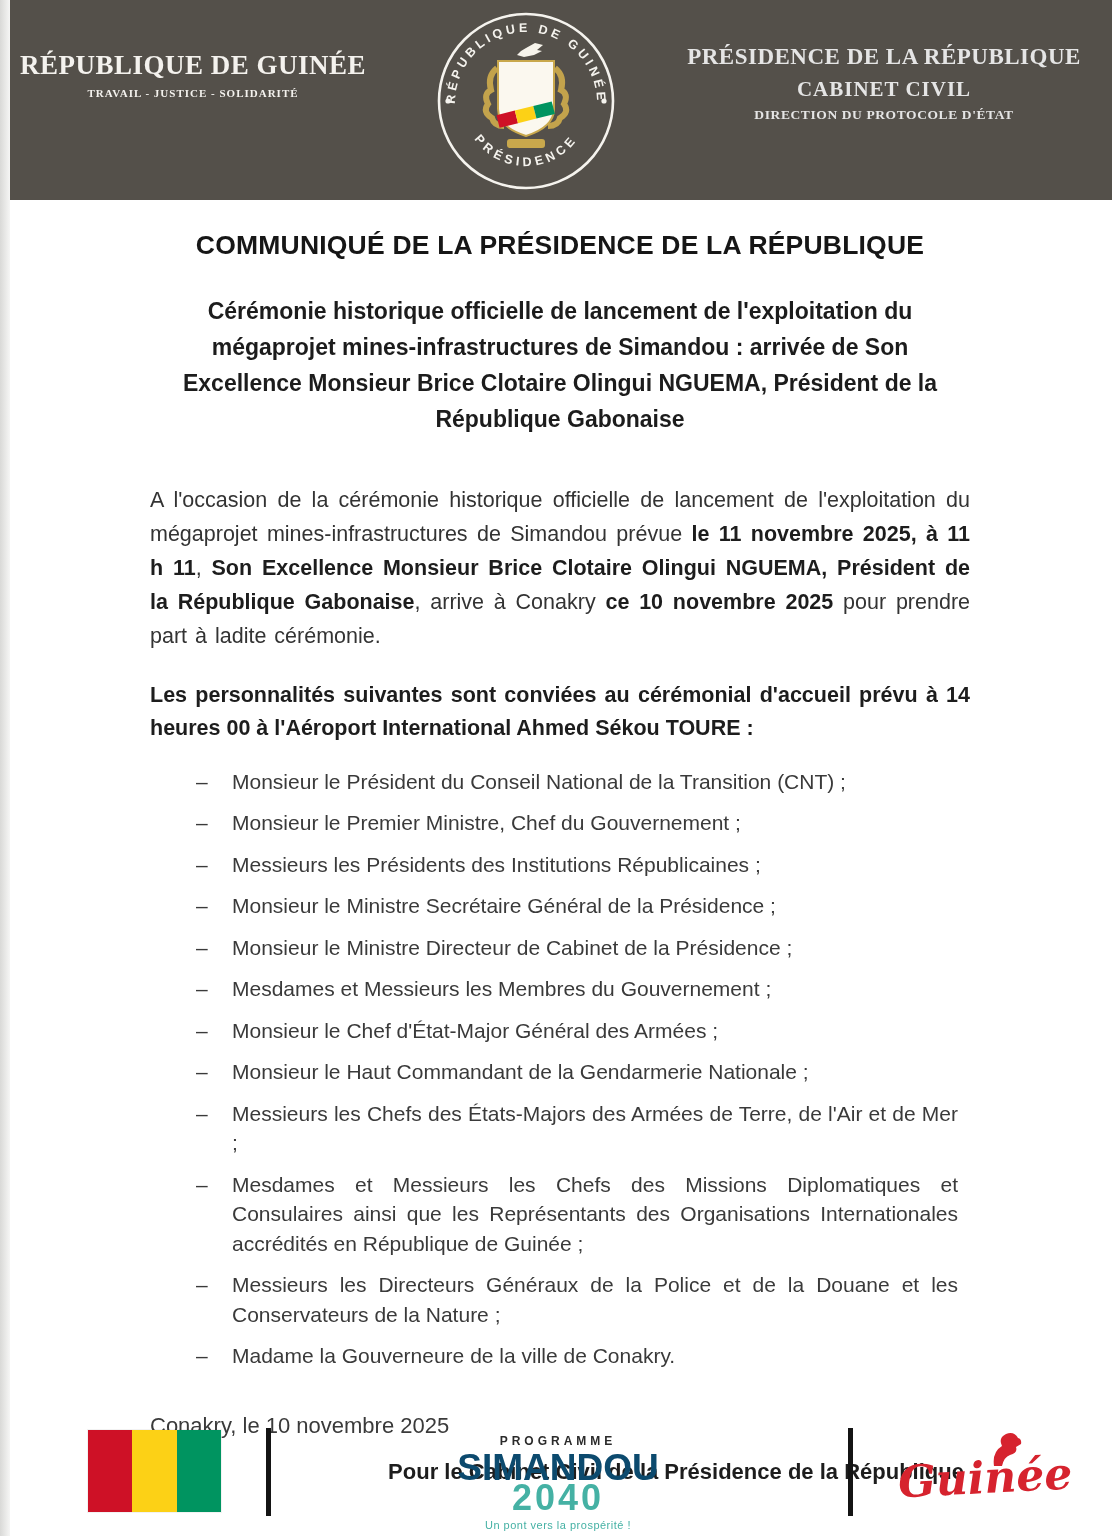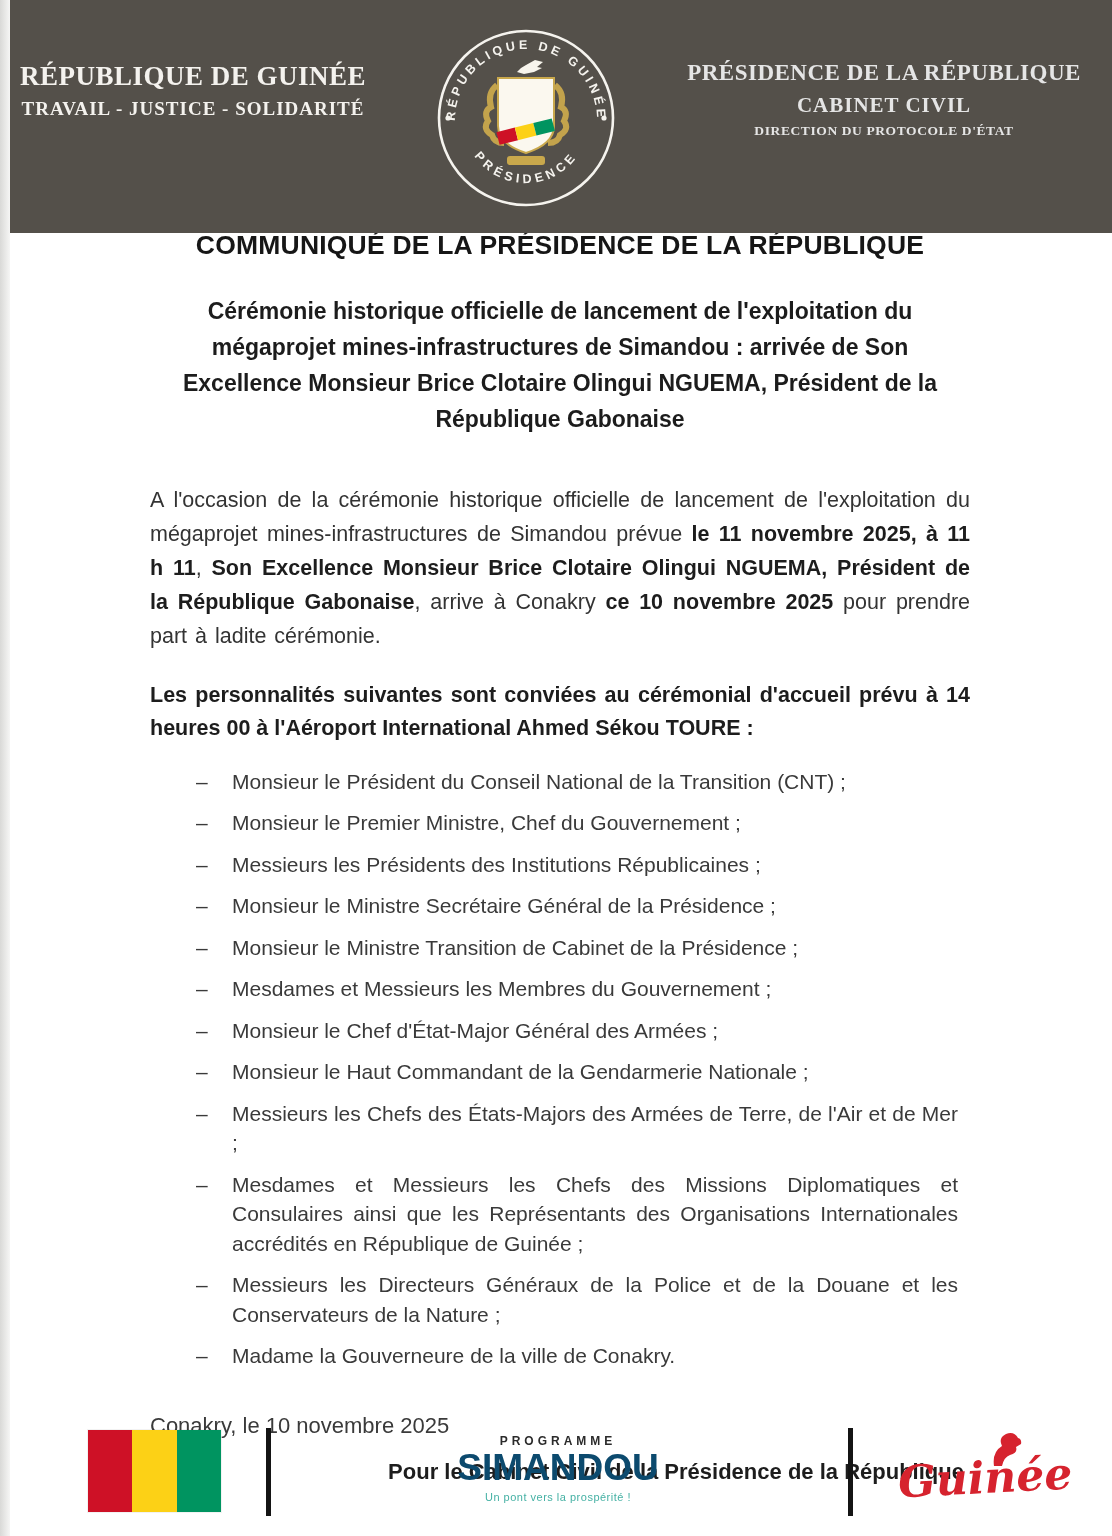--- a/index.html
+++ b/index.html
@@ -11,32 +11,32 @@
     position:relative;
     overflow:hidden;
   }
   .page-edge{
     position:absolute;left:0;top:0;bottom:0;width:10px;
     background:linear-gradient(to right,#d9d9d7,#f6f6f5);
     z-index:5;
   }
   
   .band{
-    position:absolute;left:8px;right:0;top:0;height:233px;
+    position:absolute;left:8px;right:0;top:0;height:200px;
     background:#54504a;
     display:flex;align-items:center;justify-content:space-between;
     z-index:2;
   }
   .band-left{
     width:370px;text-align:center;color:#f4f2ee;
     font-family:"Liberation Serif", serif;
     margin-top:-52px;
   }
   .band-left .t1{font-size:27px;font-weight:bold;letter-spacing:.5px;}
-  .band-left .t2{font-size:19px;font-weight:bold;letter-spacing:1px;margin-top:6px;}
+  .band-left .t2{font-size:11px;font-weight:bold;letter-spacing:1px;margin-top:6px;}
   .band-right{
     width:420px;text-align:center;color:#e5e5e5;
     font-family:"Liberation Serif", serif;
     margin-top:-34px;margin-right:18px;
   }
   .band-right .t1{font-size:23px;font-weight:bold;letter-spacing:.5px;}
   .band-right .t2{font-size:21px;font-weight:bold;margin-top:7px;letter-spacing:1px;}
   .band-right .t3{font-size:13.5px;font-weight:bold;margin-top:5px;letter-spacing:.6px;}
   .seal-wrap{width:190px;height:190px;margin-top:2px;flex:0 0 auto;}
   
@@ -171,21 +171,21 @@
 
   <p class="para"><span>A l'occasion de la cérémonie historique officielle de lancement de l'exploitation du mégaprojet mines-infrastructures de Simandou prévue </span><span class="b">le 11 novembre 2025, à 11 h 11</span><span>, </span><span class="b">Son Excellence Monsieur Brice Clotaire Olingui NGUEMA, Président de la République Gabonaise</span><span>, arrive à Conakry </span><span class="b">ce 10 novembre 2025</span><span> pour prendre part à ladite cérémonie.</span></p>
 
   <p class="para2">Les personnalités suivantes sont conviées au cérémonial d'accueil prévu à 14 heures 00 à l'Aéroport International Ahmed Sékou TOURE :</p>
 
   <ul class="invitees">
     <li>Monsieur le Président du Conseil National de la Transition (CNT) ;</li>
     <li>Monsieur le Premier Ministre, Chef du Gouvernement ;</li>
     <li>Messieurs les Présidents des Institutions Républicaines ;</li>
     <li>Monsieur le Ministre Secrétaire Général de la Présidence ;</li>
-    <li>Monsieur le Ministre Transition de Cabinet de la Présidence ;</li>
+    <li>Monsieur le Ministre Directeur de Cabinet de la Présidence ;</li>
     <li>Mesdames et Messieurs les Membres du Gouvernement ;</li>
     <li>Monsieur le Chef d'État-Major Général des Armées ;</li>
     <li>Monsieur le Haut Commandant de la Gendarmerie Nationale ;</li>
     <li>Messieurs les Chefs des États-Majors des Armées de Terre, de l'Air et de Mer ;</li>
     <li>Mesdames et Messieurs les Chefs des Missions Diplomatiques et Consulaires ainsi que les Représentants des Organisations Internationales accrédités en République de Guinée ;</li>
     <li>Messieurs les Directeurs Généraux de la Police et de la Douane et les Conservateurs de la Nature ;</li>
     <li>Madame la Gouverneure de la ville de Conakry.</li>
   </ul>
 
   <div class="dateline">Conakry, le 10 novembre 2025</div>
@@ -197,20 +197,21 @@
   <div style="background:#ce1126"></div>
   <div style="background:#fcd116"></div>
   <div style="background:#009460"></div>
 </div>
 
 <div class="fdiv fdiv1"></div>
 
 <div class="simandou">
   <div class="kicker">PROGRAMME</div>
   <div class="name">SIMANDOU</div>
+  <div class="year" style="color:#45b1a4">2040</div>
   <div class="tagline" style="color:#45b1a4">Un pont vers la prospérité !</div>
 </div>
 
 <div class="fdiv fdiv2"></div>
 
 <div class="guinee">
   <svg width="46" height="40" viewBox="0 0 46 40">
     <path d="M 18,36 q -2,-14 8,-20 q -4,-8 4,-12 q 8,-3 12,4 q 4,1 3,6 l -5,3 q 2,6 -6,8 q -6,2 -8,11 z" fill="#d6232e"></path>
     <circle cx="36" cy="8" r="3" fill="#d6232e"></circle>
   </svg>

